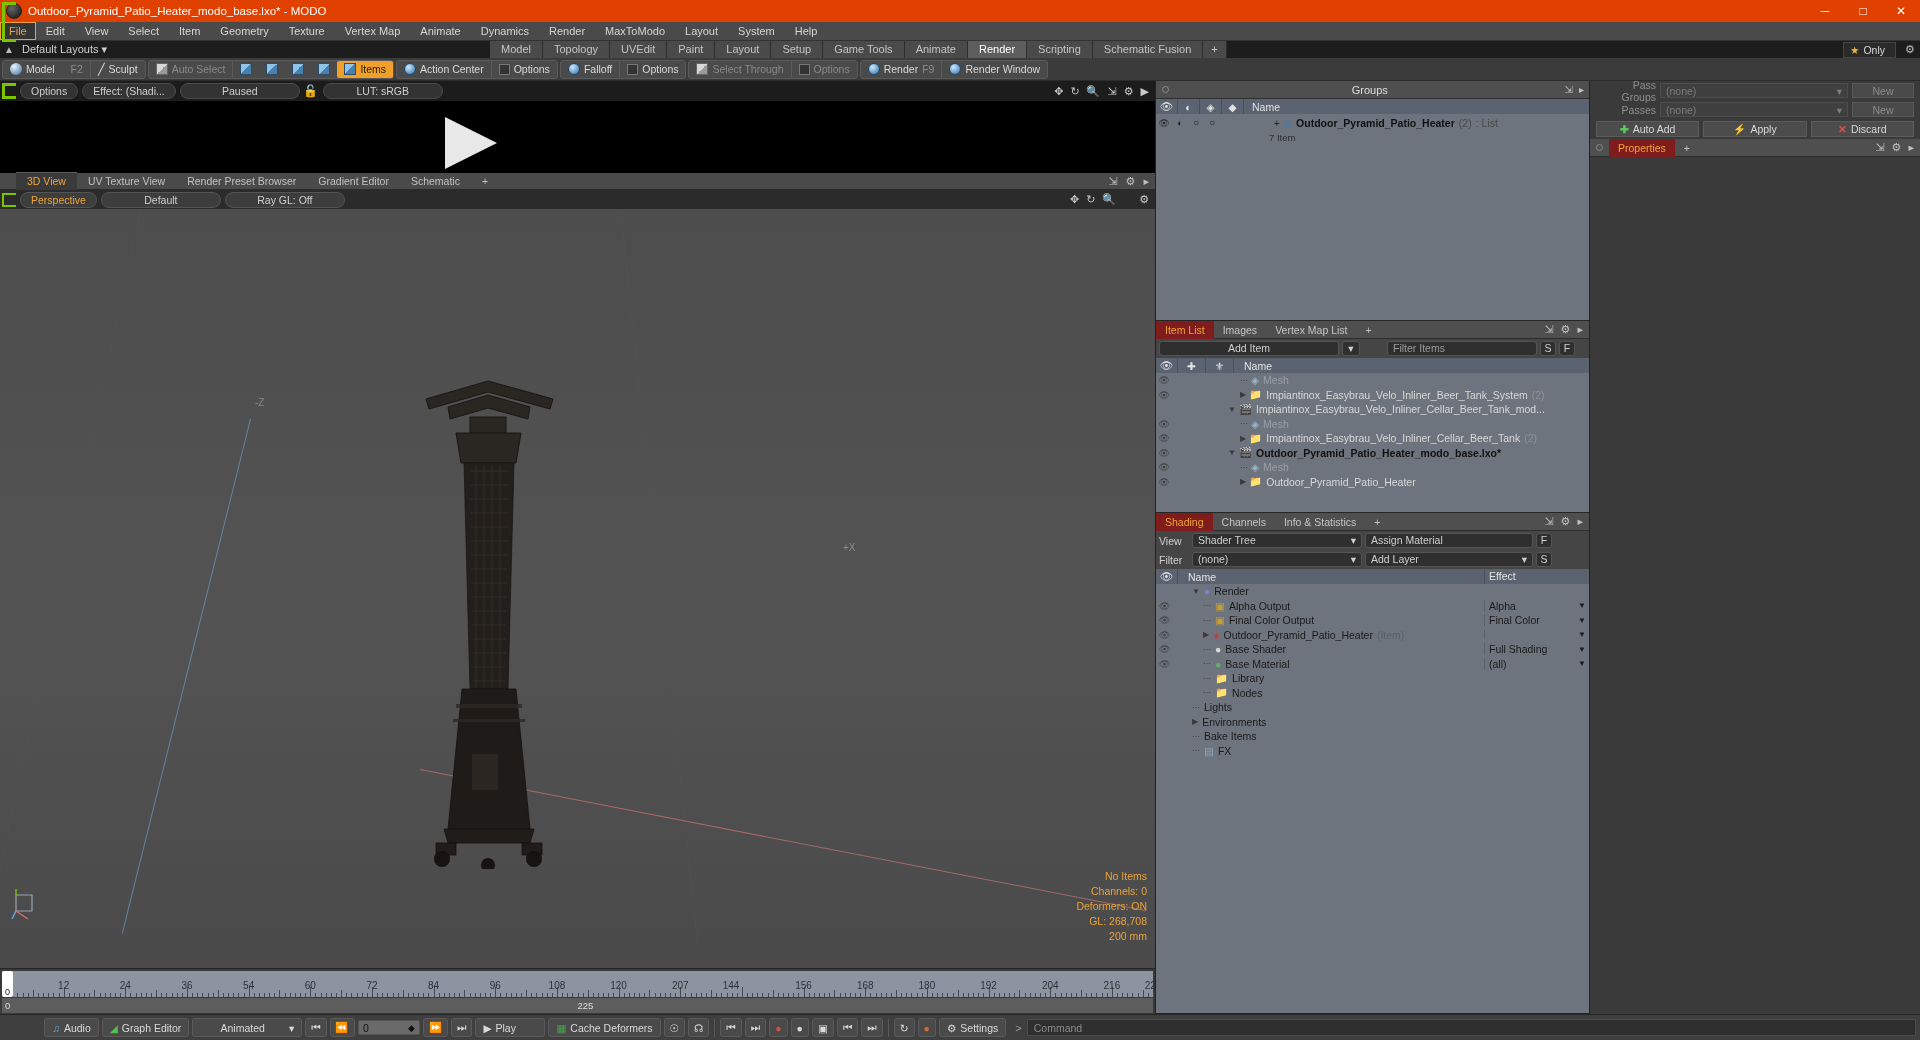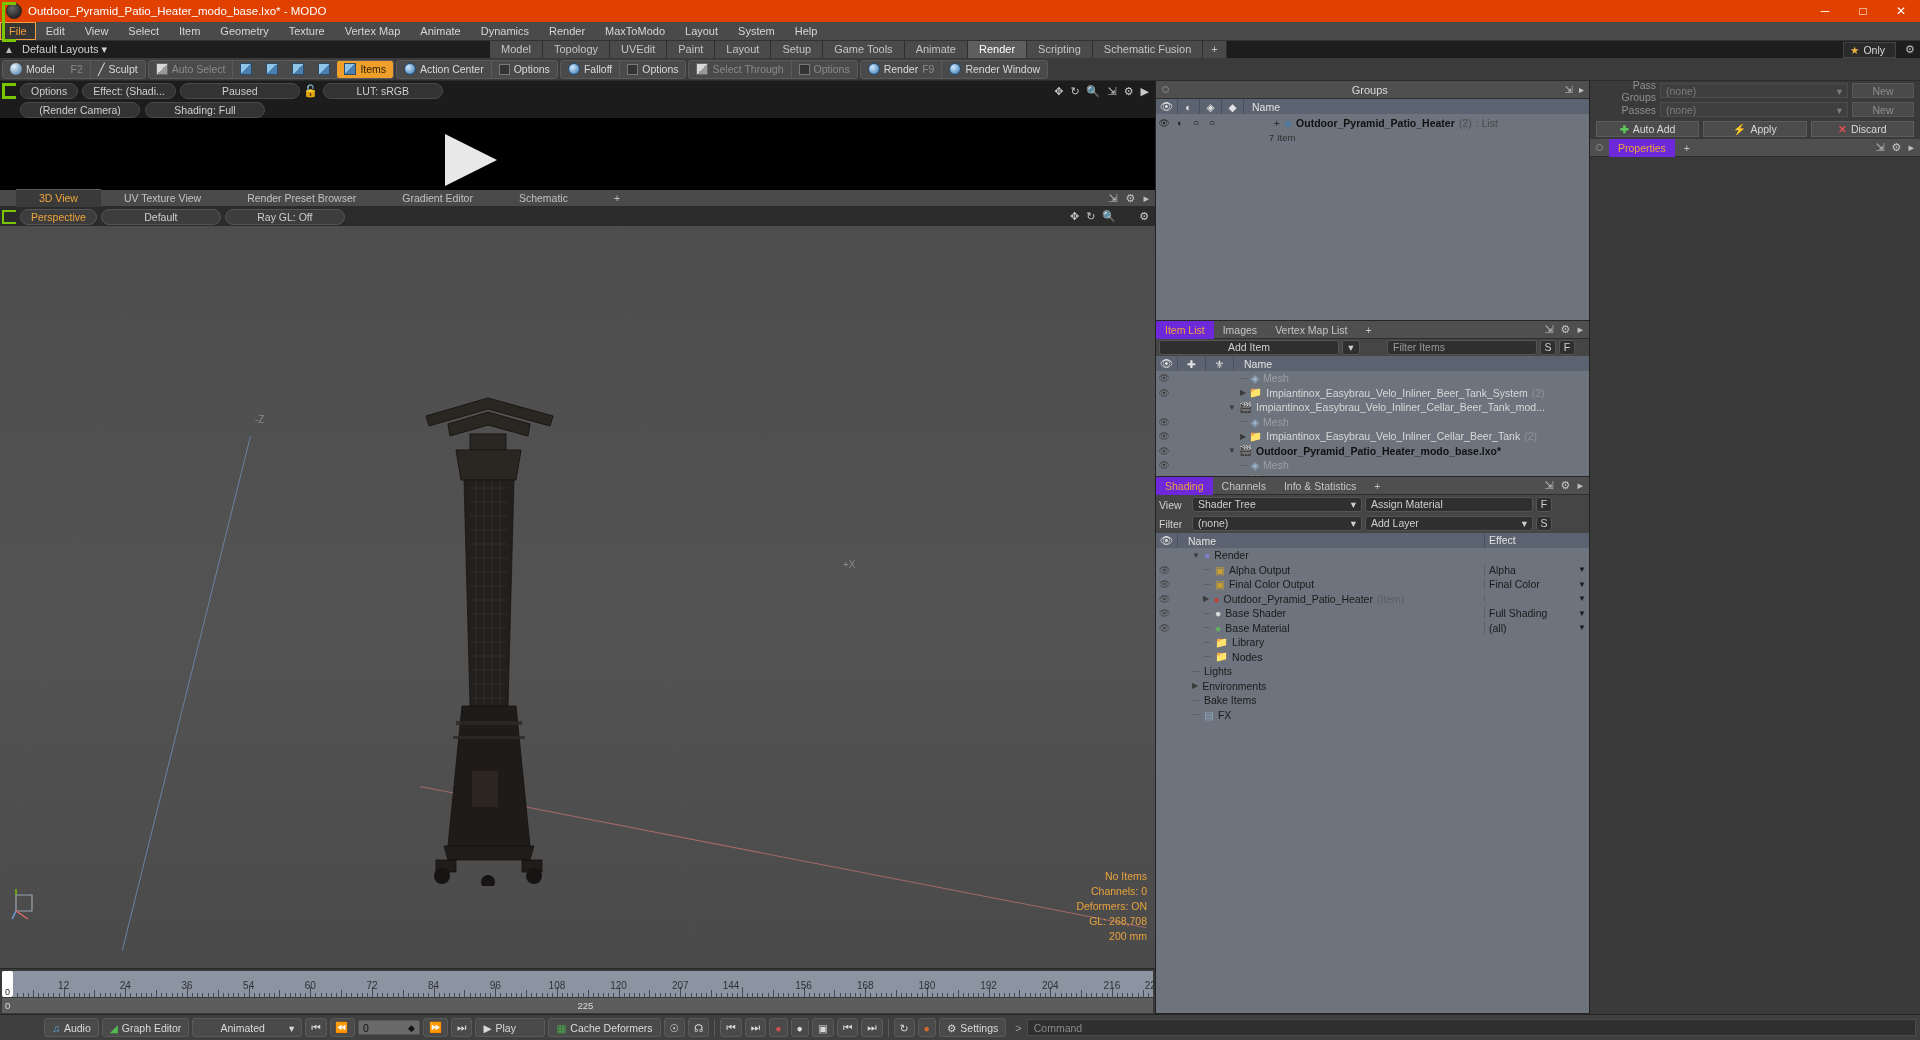--- a/index.html
+++ b/index.html
@@ -65,21 +65,21 @@
   .grn{ width:14px;height:16px;border:3px solid #7ac400; border-right:none; flex:0 0 14px;}
   .prevtools{ margin-left:auto; display:flex; gap:7px; padding-right:6px; color:#c9c9c9; font-size:11px;}
   .prevbody{ height:72px; background:#000; position:relative;}
   .playtri{ position:absolute; left:445px; top:16px; width:0;height:0;
     border-left:52px solid #e8e8e8; border-top:26px solid transparent; border-bottom:26px solid transparent;}
   .prevhdr2{ height:17px;background:#1c1c1c;display:flex;align-items:center;gap:5px;padding-left:20px;}
 
   
   .vptabs{ height:17px; background:#4a4a4a; display:flex; align-items:center; border-bottom:1px solid #2b2b2b;
      padding-left:16px; position:relative;}
-  .vptab{ padding:0 23px; line-height:17px; font-size:10.5px; color:#c2c2c2; }
+  .vptab{ padding:0 11px; line-height:17px; font-size:10.5px; color:#c2c2c2; }
   .vptab.sel{ color:#f0a53a; background:#3a3a3a; border-top:1px solid #5c5c5c;}
   .vpt-right{ margin-left:auto; display:flex; gap:8px; padding-right:6px; color:#c0c0c0;}
 
   .vphdr{ height:19px; background:#2b2b2b; display:flex; align-items:center; gap:4px; padding-left:2px;}
   .vphdr .pill{ background:#3d3d3d; border-color:#545454;}
   .vp{ flex:1 1 auto; position:relative; overflow:hidden;
       background:linear-gradient(#4d4d4d,#535353 55%,#4a4a4a); }
   .gridline{ position:absolute; background:#5a5a5a;}
   .axis-z{ position:absolute; background:#6d8fb5;}
   .axis-x{ position:absolute; background:#b56d6d;}
@@ -102,21 +102,21 @@
 
   
   .panel{ display:flex; flex-direction:column; border-bottom:1px solid #262626;}
   .phdr{ height:18px; background:#4f4f4f; display:flex; align-items:center; position:relative;
          border-bottom:1px solid #2e2e2e;}
   .phdr .cdot{ width:7px;height:7px;border-radius:50%;border:1px solid #8a8a8a;margin:0 6px;}
   .phdr .ttl{ flex:1; text-align:center; font-size:11px; color:#dcdcdc;}
   .phdr .icons{ display:flex; gap:6px; padding-right:5px; color:#c4c4c4; font-size:10px;}
   .ptabs{ height:18px; background:#4f4f4f; display:flex; align-items:center; border-bottom:1px solid #2e2e2e;}
   .ptab{ padding:0 9px; line-height:18px; font-size:10.5px; color:#c4c4c4;}
-  .ptab.sel{ color:#f0a53a; background:#6d28d9;}
+  .ptab.sel{ color:#f0a53a; background:#7f1d1d;}
   .toolrow{ height:19px; background:#454545; display:flex; align-items:center; gap:3px; padding:0 3px;}
   .field{ background:#2f2f2f; border:1px solid #545454; border-radius:3px; height:15px; line-height:13px;
      font-size:10.5px; color:#cfcfcf; padding:0 5px; display:flex; align-items:center;}
   .btnpill{ background:#5a5a5a; border:1px solid #6a6a6a; border-radius:7px; height:15px; line-height:13px;
      font-size:10.5px; color:#ddd; padding:0 8px; display:flex;align-items:center;}
   .colhdr{ height:15px; background:#5b6370; display:flex; align-items:center; font-size:10.5px; color:#e2e2e2;}
   .colhdr .c{ border-right:1px solid #4a505b; height:15px; display:flex;align-items:center;justify-content:center;}
   .listbody{ background:#6e747d; flex:1 1 auto; overflow:hidden; position:relative;}
   .row{ height:17px; display:flex; align-items:center; font-size:10.5px; color:#1d1d1d;}
   .row .gut{ width:16px; text-align:center; flex:0 0 16px;}
@@ -307,24 +307,20 @@
         <div style="font-size:12px;color:#ddd">🔓</div>
         <div class="pill wide">LUT: sRGB</div>
         <div class="prevtools">
           <span>✥</span>
           <span>↻</span>
           <span>🔍</span>
           <span>⇲</span>
           <span>⚙</span>
           <span>▶</span>
         </div>
-      </div>
-      <div class="prevhdr2">
-        <div class="pill wide">(Render Camera)</div>
-        <div class="pill wide">Shading: Full</div>
       </div>
       <div class="prevbody">
         <div class="playtri"></div>
       </div>
 
       <div class="vptabs" id="vptabs">
         <div class="vptab sel">3D View</div>
           <div class="vptab">UV Texture View</div>
           <div class="vptab">Render Preset Browser</div>
           <div class="vptab">Gradient Editor</div>
@@ -714,21 +710,21 @@
               <div style="width:60px;text-align:right;color:#2a2a2a">+</div>
               <span style="margin:0 4px;color:#4a7aa8">◈</span>
               <span style="font-weight:bold;color:#111">Outdoor_Pyramid_Patio_Heater</span>
               <span style="color:#4a4a4a;margin-left:4px">(2)</span>
               <span style="color:#4a4a4a;margin-left:4px">: List</span>
             </div>
             <div class="row" style="height: 12px; padding-left: 113px; font-size: 9.5px; color: rgb(46, 46, 46);">7 Item</div>
           </div>
       </div>
 
-      <div class="panel" style="height:156px">
+      <div class="panel" style="height:192px">
         <div class="ptabs" id="iltabs">
           <div class="cdot"></div>
         <div class="ptab sel">Item List</div>
             <div class="ptab">Images</div>
             <div class="ptab">Vertex Map List</div>
             <div class="ptab">+</div>
             <div style="margin-left: auto; display: flex; gap: 7px; padding-right: 6px; color: rgb(192, 192, 192);">
               <span>⇲</span>
               <span>⚙</span>
               <span>▸</span>

